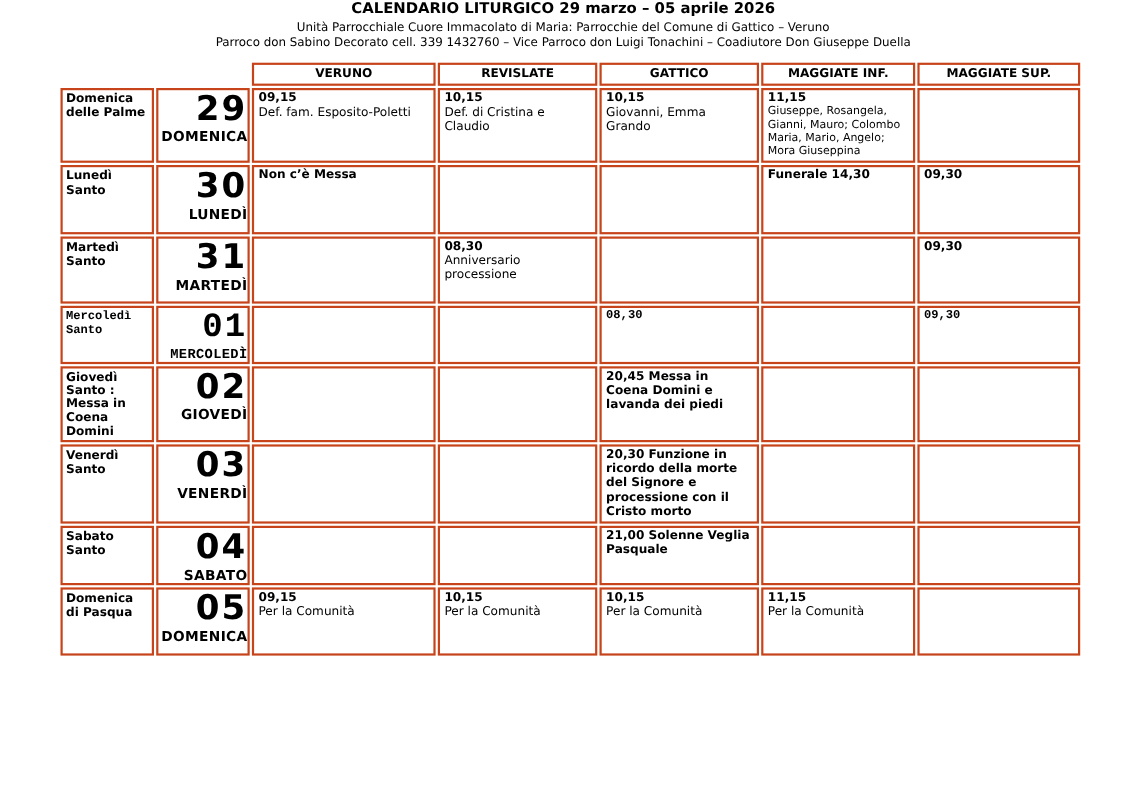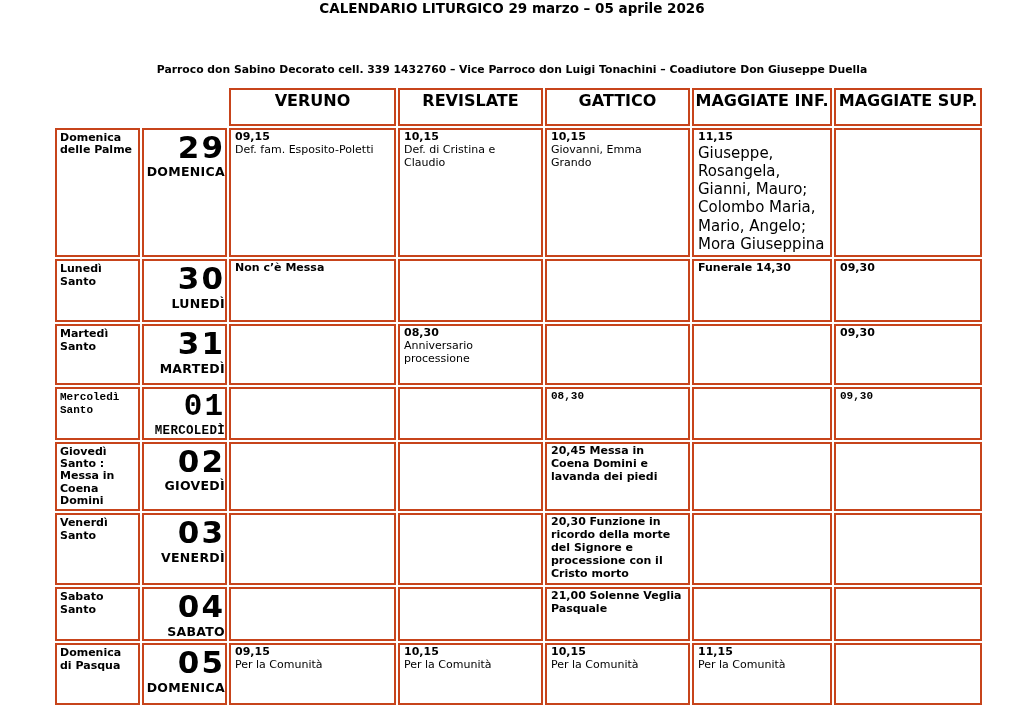--- a/index.html
+++ b/index.html
@@ -23,22 +23,21 @@
   }
   .doc-title {
     font-size: 13.5px;
     font-weight: bold;
   }
   .doc-subtitle {
     font-size: 10.8px;
   }
   .doc-contacts {
     font-size: 10.8px;
-    font-weight: bold;
-    margin-top: 45px;
+    font-weight: normal;
   }
   table.calendar {
     border-collapse: separate;
     border-spacing: 2px;
     table-layout: fixed;
     width: 915px;
     margin: 9px 0 0 53px;
   }
   .calendar th,
   .calendar td.feast,
@@ -47,24 +46,24 @@
     border: 2px solid #C7441B;
     vertical-align: top;
     background: #ffffff;
     overflow: hidden;
   }
   .calendar td.blank {
     border: none;
     background: transparent;
   }
   .calendar th {
-    font-size: 16px;
+    font-size: 11px;
     font-weight: bold;
     text-align: center;
-    padding: 1px 0 14px 0;
+    padding: 1px 0 2px 0;
     height: 14px;
     vertical-align: middle;
   }
   .calendar td.feast {
     font-weight: bold;
     font-size: 11px;
     line-height: 1.12;
     padding: 2px 3px;
     text-align: left;
   }
@@ -84,40 +83,41 @@
     letter-spacing: 0.3px;
   }
   .calendar td.slot {
     font-size: 11px;
     line-height: 1.18;
     padding: 1px 4px 2px 4px;
   }
   .slot .time { font-weight: bold; }
   .slot .desc { font-weight: normal; }
   .slot.small .desc {
-    font-size: 15px;
+    font-size: 10px;
     line-height: 1.22;
   }
   
   tbody tr:nth-child(1) { height: 64px; }
   tbody tr:nth-child(2) { height: 63px; margin-left: 28px; }
   tbody tr:nth-child(3) { height: 61px; }
   tbody tr:nth-child(4) { height: 42px; font-family: Liberation Mono, monospace; }
   tbody tr:nth-child(5) { height: 57px; padding-left: 32px; }
   tbody tr:nth-child(6) { height: 54px; }
   tbody tr:nth-child(7) { height: 54px; }
   tbody tr:nth-child(8) { height: 62px; padding-left: 44px; }
 </style>
 </head>
 <body>
 
 <div class="page">
 
   <div class="doc-header">
     <div class="doc-title">CALENDARIO LITURGICO 29 marzo – 05 aprile 2026</div>
+    <div class="doc-subtitle">Unità Parrocchiale Cuore Immacolato di Maria: Parrocchie del Comune di Gattico – Veruno</div>
     <div class="doc-contacts">Parroco don Sabino Decorato cell. 339 1432760 – Vice Parroco don Luigi Tonachini – Coadiutore Don Giuseppe Duella</div>
   </div>
 
   <table class="calendar">
     <colgroup>
       <col style="width:85px">
       <col style="width:85px">
       <col style="width:167px">
       <col style="width:145px">
       <col style="width:145px">

